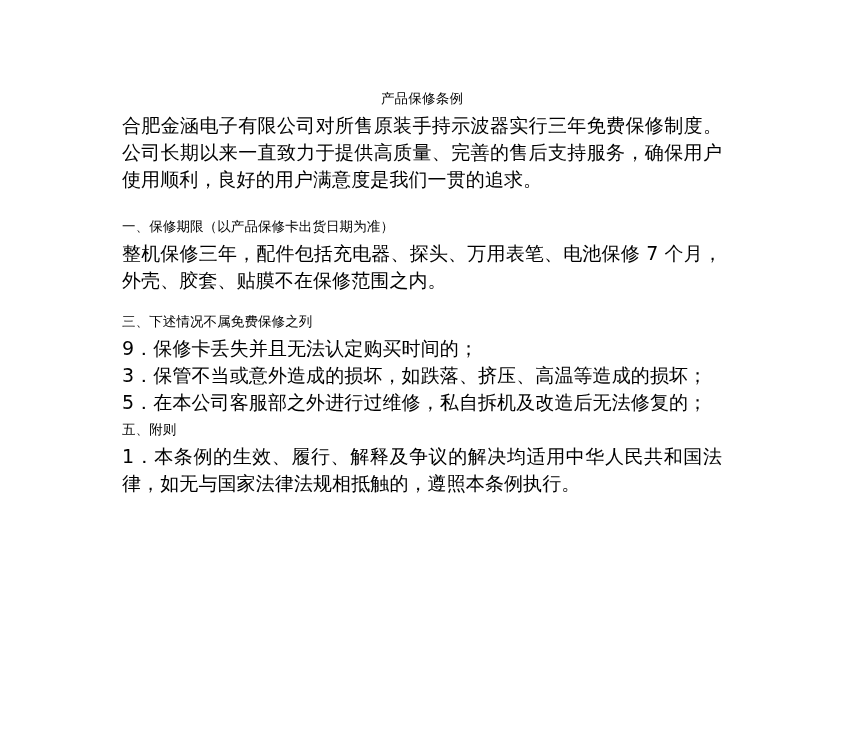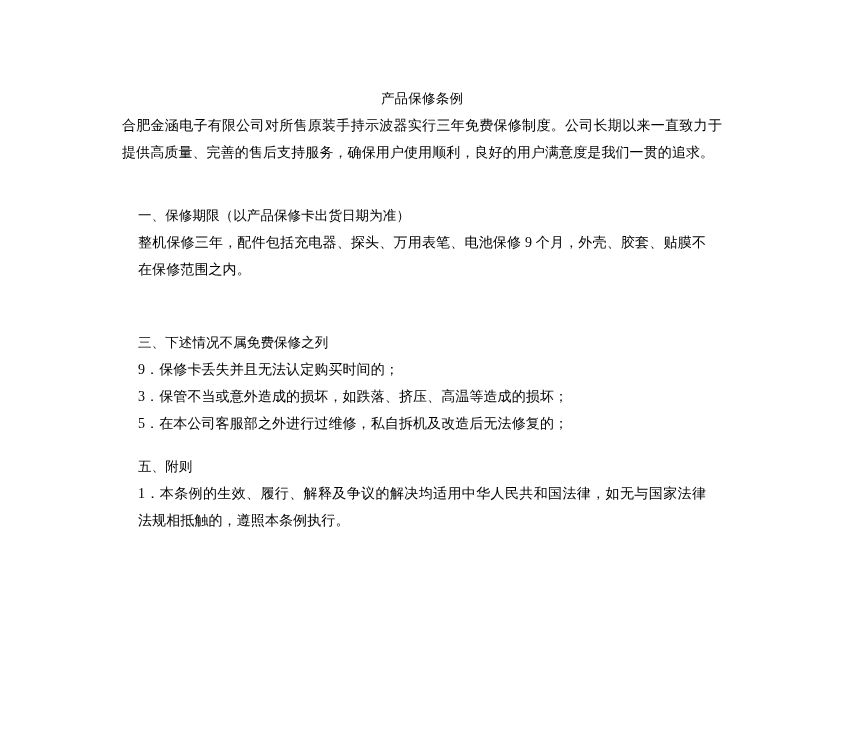--- a/index.html
+++ b/index.html
@@ -23,58 +23,57 @@
     background: #ffffff;
   }
   .doc-title {
     text-align: center;
     font-size: 13.5px;
     line-height: 24px;
     margin: 0 0 2px 0;
     letter-spacing: 0.2px;
   }
   .para {
-    font-size: 14px;
+    font-size: 19px;
     line-height: 27px;
     margin: 0;
     text-align: justify;
     text-justify: inter-ideograph;
     letter-spacing: 0.1px;
-    font-family: Liberation Serif, serif;
   }
   .spacer-sm {
     height: 14px;
   }
   .spacer-md {
     height: 20px;
   }
   .line {
     font-size: 13.5px;
     line-height: 27px;
     white-space: pre-wrap;
     letter-spacing: 0.1px;
   }
   .block {
-    margin: 16px;
+    margin: 0;
   }
 </style>
 </head>
 <body>
 
 <div class="page">
 
   <div class="doc-title">产品保修条例</div>
 
   <p class="para">合肥金涵电子有限公司对所售原装手持示波器实行三年免费保修制度。公司长期以来一直致力于提供高质量、完善的售后支持服务，确保用户使用顺利，良好的用户满意度是我们一贯的追求。</p>
 
   <div class="spacer-md"></div>
 
   <div class="block">
     <div class="line">一、保修期限（以产品保修卡出货日期为准）</div>
-    <p class="para">整机保修三年，配件包括充电器、探头、万用表笔、电池保修 9 个月，外壳、胶套、贴膜不在保修范围之内。</p>
+    <p class="para">整机保修三年，配件包括充电器、探头、万用表笔、电池保修 7 个月，外壳、胶套、贴膜不在保修范围之内。</p>
   </div>
 
 
   <div class="spacer-sm"></div>
 
   <div class="block">
     <div class="line">三、下述情况不属免费保修之列</div>
     <p class="para">9．保修卡丢失并且无法认定购买时间的；</p>
     <p class="para">3．保管不当或意外造成的损坏，如跌落、挤压、高温等造成的损坏；</p>
     <p class="para">5．在本公司客服部之外进行过维修，私自拆机及改造后无法修复的；</p>

